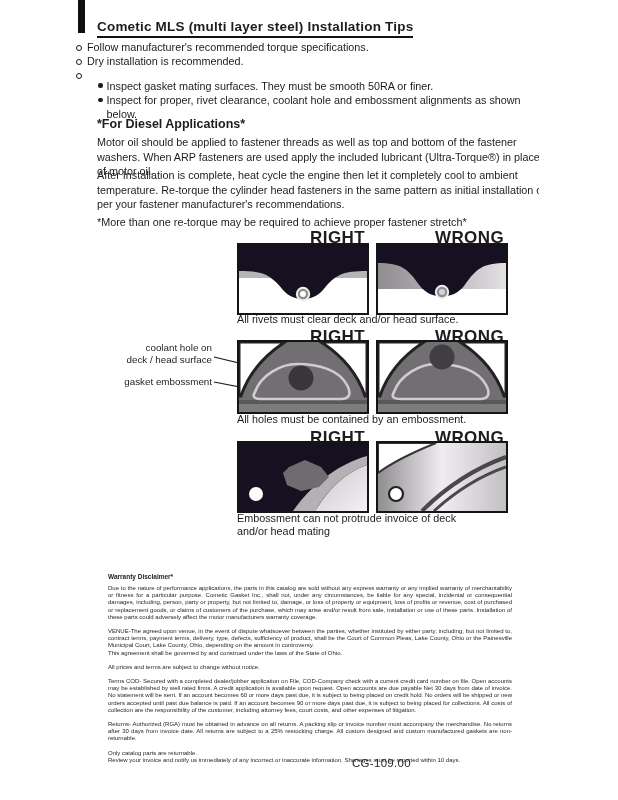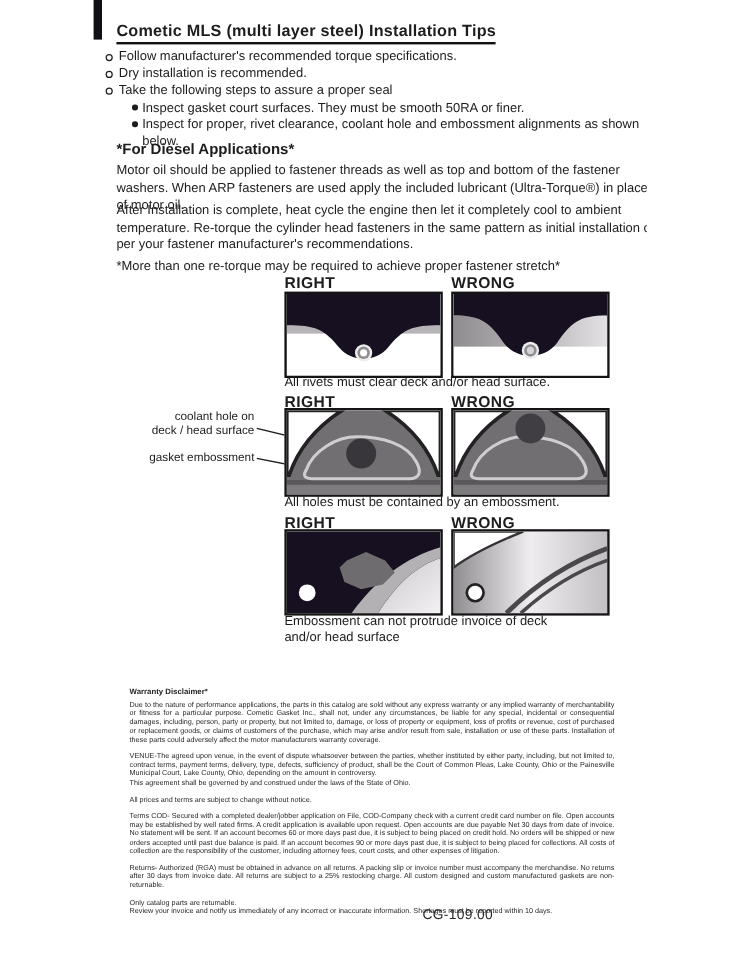--- a/index.html
+++ b/index.html
@@ -6,33 +6,33 @@
   #page{
     position:relative;width:539px;height:800px;background:#ffffff;
     font-family:"Liberation Sans","DejaVu Sans",sans-serif;color:#1e1c1d;overflow:hidden;
   }
   .abs{position:absolute;}
   
   .edge-mark{left:78px;top:0;width:7px;height:33px;background:#101014;}
   .title{left:97px;top:17px;font-size:13.5px;font-weight:bold;letter-spacing:.2px;
          border-bottom:2px solid #111;padding-bottom:2px;display:inline-block;}
   
-  .tips{left:88px;top:40px;width:470px;font-size:10.8px;line-height:14.2px;}
+  .tips{left:76px;top:40px;width:470px;font-size:10.8px;line-height:14.2px;}
   .tip-row{display:flex;align-items:flex-start;}
   .tip-row.sub{padding-left:22px;}
   .marker-o{flex:0 0 auto;width:4px;height:4px;border:1px solid #1e1c1d;border-radius:50%;margin:4.5px 5px 0 0;}
   .marker-f{flex:0 0 auto;width:4.5px;height:4.5px;background:#1e1c1d;border-radius:50%;margin:4.5px 4px 0 0;}
   
   .diesel-h{left:97px;top:117px;font-size:12.5px;font-weight:bold;}
   .para{font-size:10.8px;line-height:14.6px;}
   .p1{left:97px;top:135px;width:452px;}
   .p2{left:97px;top:168px;width:452px;}
   .note{left:97px;top:215px;width:452px;}
   
-  .rw{width:128px;text-align:left;font-size:13px;font-weight:bold;letter-spacing:.4px;}
+  .rw{width:128px;text-align:right;font-size:17px;font-weight:bold;letter-spacing:.4px;}
   .panel{width:128px;height:68px;border:2px solid #141414;box-sizing:content-box;background:#fff;}
   .panel svg{display:block;}
   .cap{left:237px;font-size:10.8px;line-height:13px;}
   .dlabel{left:100px;width:112px;text-align:right;font-size:9.8px;line-height:11.5px;}
   
   .warr-h{left:108px;top:573px;font-size:6.5px;font-weight:bold;}
   .fine{left:108px;top:585px;width:404px;font-size:6px;line-height:7.2px;text-align:justify;color:#2a2628;}
   .fine p{margin:0 0 7px 0;}
   .fine .tight{margin:0;}
   
@@ -53,25 +53,24 @@
     <div class="tip-row">
       <span class="marker-o"></span>
       <span>Follow manufacturer's recommended torque specifications.</span>
     </div>
     <div class="tip-row">
       <span class="marker-o"></span>
       <span>Dry installation is recommended.</span>
     </div>
     <div class="tip-row">
       <span class="marker-o"></span>
-      <span>Take the following steps to assure a proper seal</span>
     </div>
     <div class="tip-row sub">
       <span class="marker-f"></span>
-      <span>Inspect gasket court surfaces.  They must be smooth 50RA or finer.</span>
+      <span>Inspect gasket mating surfaces.  They must be smooth 50RA or finer.</span>
     </div>
     <div class="tip-row sub">
       <span class="marker-f"></span>
       <span>Inspect for proper, rivet clearance, coolant hole and embossment alignments as shown below.</span>
     </div>
   </div>
 
   <div class="abs diesel-h">*For Diesel Applications*</div>
   <div class="abs para p1">Motor oil should be applied to fastener threads as well as top and bottom of the fastener washers. When ARP fasteners are used apply the included lubricant (Ultra-Torque®) in place of motor oil.</div>
   <div class="abs para p2">After Installation is complete, heat cycle the engine then let it completely cool to ambient temperature. Re-torque the cylinder head fasteners in the same pattern as initial installation or per your fastener manufacturer's recommendations.</div>
@@ -183,21 +182,21 @@
       <rect width="128" height="68" fill="url(#g-r3b)"></rect>
       <path d="M0,0 L58,0 C38,8 16,18 0,30 Z" fill="#ffffff" stroke="#343234" stroke-width="2"></path>
       <path d="M128,14 C98,25 68,44 44,68" stroke="#4a484a" stroke-width="4" fill="none"></path>
       <path d="M128,24 C102,33 76,50 56,68" stroke="#4a484a" stroke-width="3" fill="none"></path>
       <circle cx="18" cy="51" r="7" fill="#ffffff" stroke="#232123" stroke-width="2.2"></circle>
     </svg>
   </div>
 
   <div class="abs cap" style="top:512px;width:300px;">
     <div>Embossment can not protrude invoice of deck</div>
-    <div>and/or head surface</div>
+    <div>and/or head mating</div>
   </div>
 
   <div class="abs warr-h">Warranty Disclaimer*</div>
 
   <div class="abs fine">
     <p>Due to the nature of performance applications, the parts in this catalog are sold without any express warranty or any implied warranty of merchantability or fitness for a particular purpose.  Cometic Gasket Inc., shall not, under any circumstances, be liable for any special, incidental or consequential damages, including, person, party or property, but not limited to, damage, or loss of property or equipment, loss of profits or revenue, cost of purchased or replacement goods, or claims of customers of the purchase, which may arise and/or result from sale, installation or use of these parts.  Installation of these parts could adversely affect the motor manufacturers warranty coverage.</p>
     <p class="tight">VENUE-The agreed upon venue, in the event of dispute whatsoever between the parties, whether instituted by either party, including, but not limited to, contract terms, payment terms, delivery, type, defects, sufficiency of product, shall be the Court of Common Pleas, Lake County, Ohio or the Painesville Municipal Court, Lake County, Ohio, depending on the amount in controversy.</p>
     <p>This agreement shall be governed by and construed under the laws of the State of Ohio.</p>
     <p>All prices and terms are subject to change without notice.</p>
     <p>Terms COD- Secured with a completed dealer/jobber application on File, COD-Company check with a current credit card number on file.  Open accounts may be established by well rated firms.  A credit application is available upon request.  Open accounts are due payable Net 30 days from date of invoice.  No statement will be sent.  If an account becomes 60 or more days past due, it is subject to being placed on credit hold.  No orders will be shipped or new orders accepted until past due balance is paid.  If an account becomes 90 or more days past due, it is subject to being placed for collections.  All costs of collection are the responsibility of the customer, including attorney fees, court costs, and other expenses of litigation.</p>

